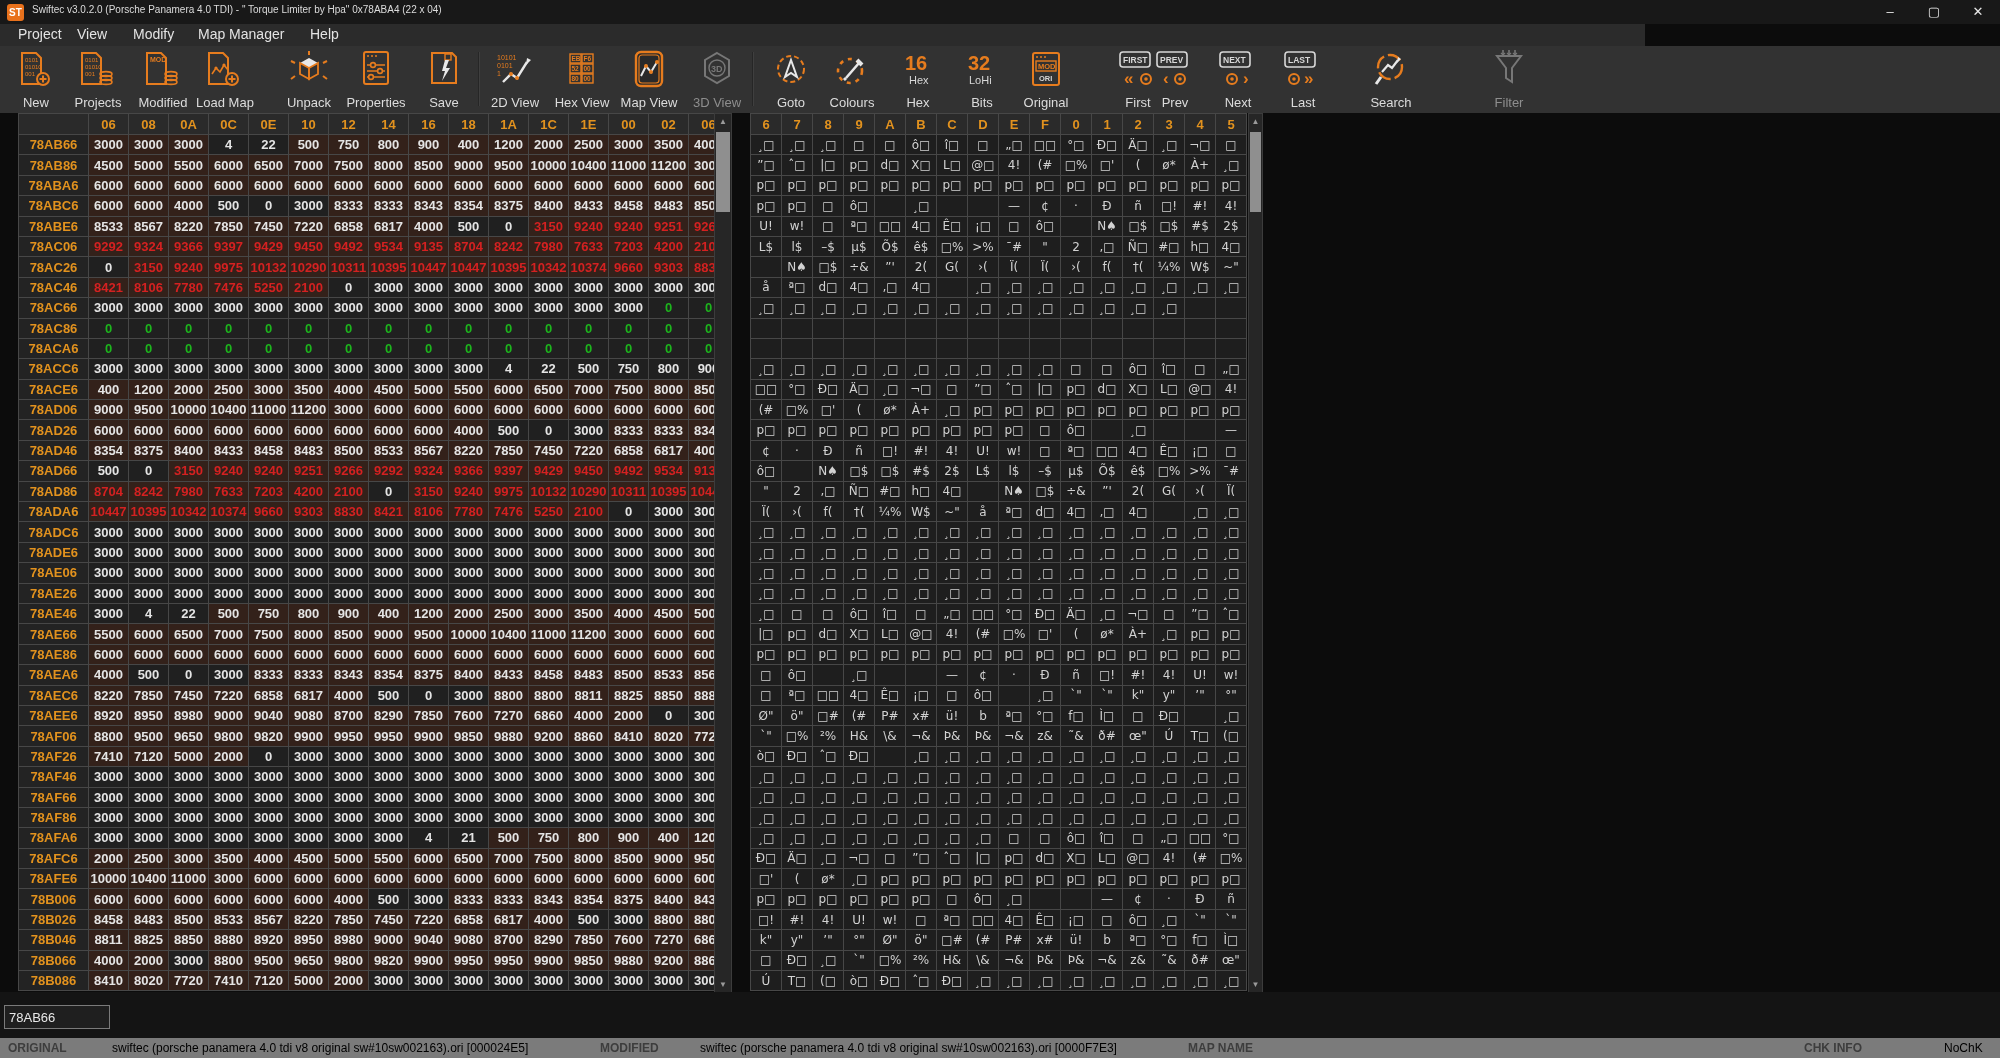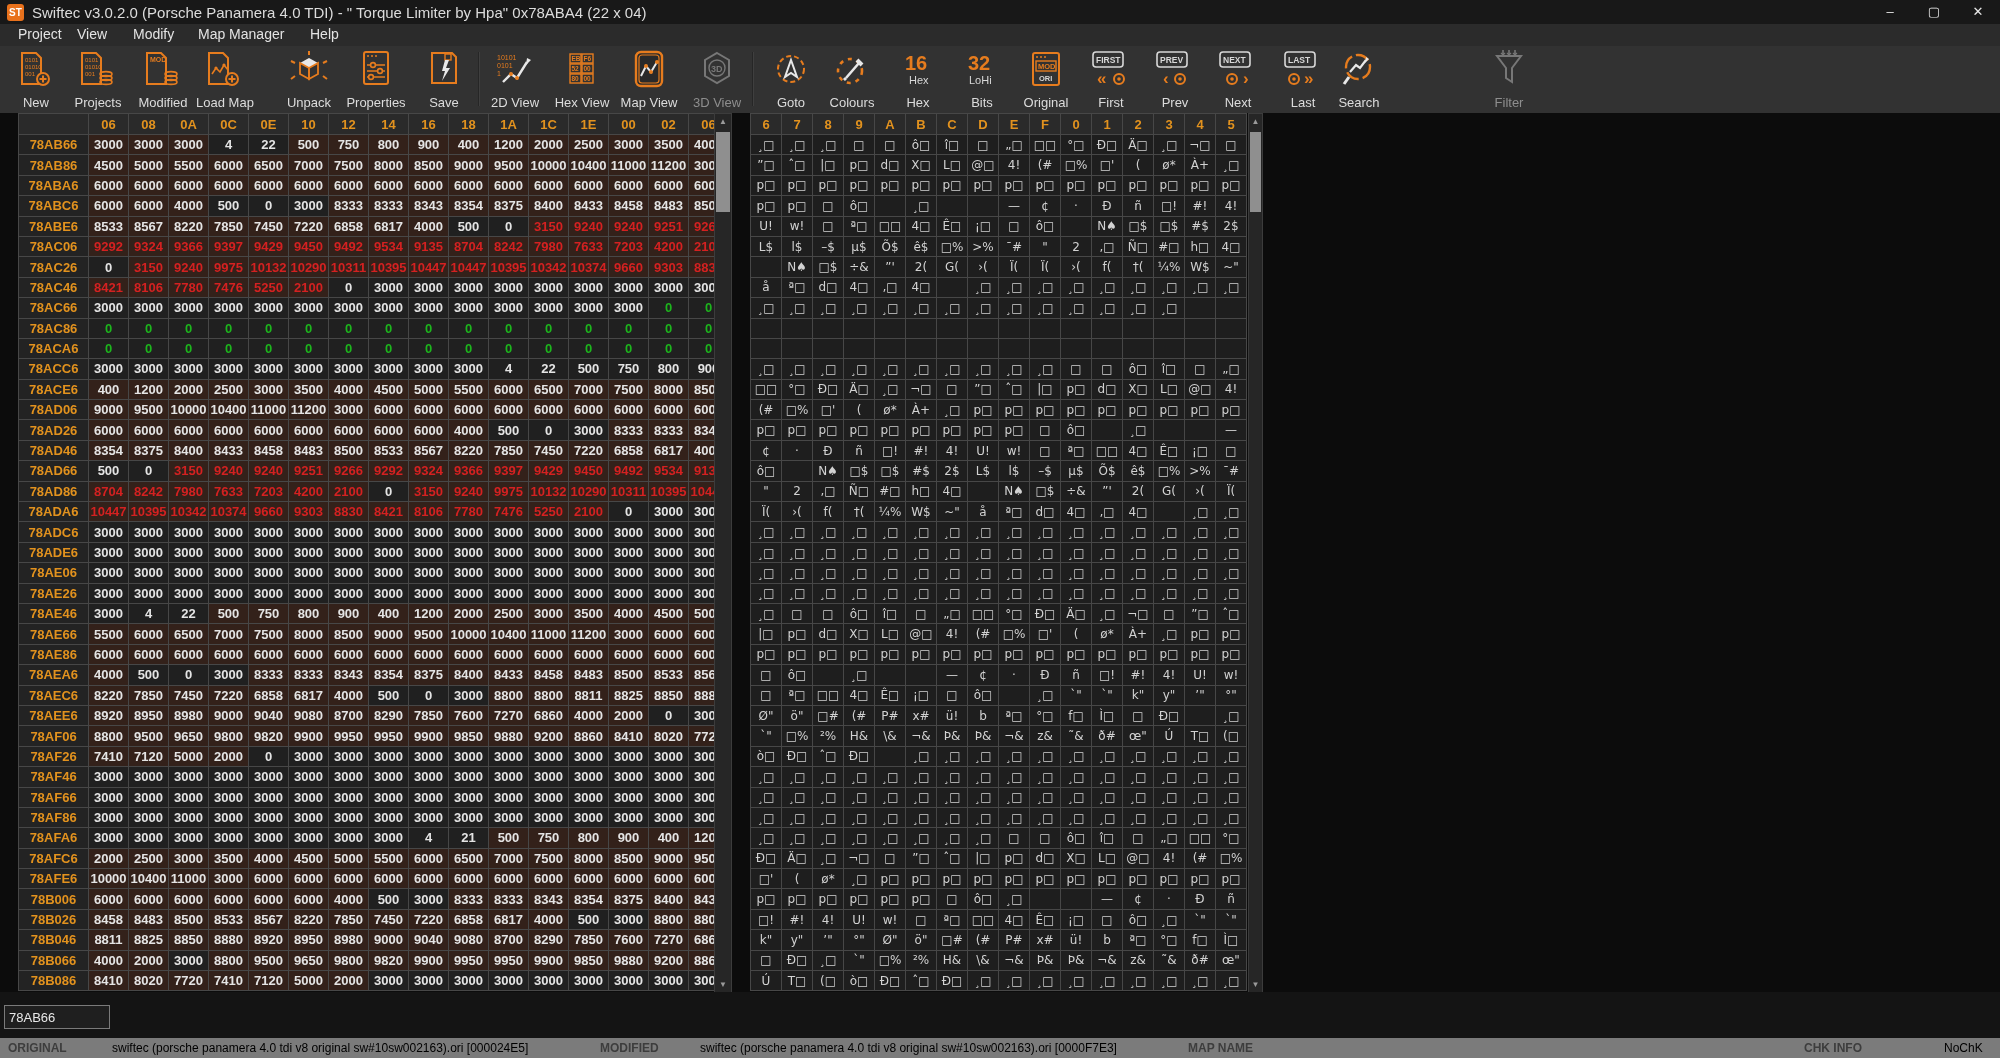--- a/index.html
+++ b/index.html
@@ -3,26 +3,26 @@
 <meta charset="utf-8">
 <style>
   html,body{margin:0;padding:0;background:#0c0c0c;width:2000px;height:1058px;overflow:hidden;
             font-family:"Liberation Sans",sans-serif;-webkit-font-smoothing:antialiased;}
   #app{position:absolute;inset:0;width:2000px;height:1058px;background:#0c0c0c;}
 
   
   #titlebar{position:absolute;left:0;top:0;width:2000px;height:24px;background:#181818;color:#dcdcdc;}
   #appicon{position:absolute;left:7px;top:4px;width:17px;height:17px;background:#e8711c;border-radius:3px;
            color:#fff;font:bold 10px/17px "Liberation Sans",sans-serif;text-align:center;}
-  #title{position:absolute;left:32px;top:4px;font-size:15px;white-space:nowrap;}
+  #title{position:absolute;left:32px;top:4px;font-size:10px;white-space:nowrap;}
   .winbtn{position:absolute;top:0;width:44px;height:24px;text-align:center;color:#e8e8e8;font-size:13px;line-height:24px;}
   #btn-min{right:88px}#btn-max{right:44px}#btn-close{right:0}
 
   
-  #menubar{position:absolute;left:0;top:24px;width:2000px;height:22px;background:#2b2b2b;}
+  #menubar{position:absolute;left:0;top:24px;width:1645px;height:22px;background:#2b2b2b;}
   .menuitem{position:absolute;top:2px;color:#e3e3e3;font-size:14px;white-space:nowrap;}
 
   
   #toolbar{position:absolute;left:0;top:46px;width:2000px;height:67px;background:#323232;}
   .tbitem{position:absolute;top:1px;width:76px;height:64px;text-align:center;}
   .tbicon{position:absolute;left:0;top:1px;width:76px;height:44px;display:flex;align-items:center;justify-content:center;}
   .tblabel{position:absolute;left:-12px;bottom:1px;width:100px;font-size:13px;color:#dcdcdc;white-space:nowrap;}
   .tbdisabled .tblabel{color:#8e8e8e;}
   .tbsep{position:absolute;top:6px;width:1px;height:54px;background:#262626;border-right:1px solid #3f3f3f;}
 
@@ -270,21 +270,21 @@
             <circle cx="17" cy="9" r="1" fill="#e67c1e"></circle>
             <circle cx="21" cy="9" r="1" fill="#e67c1e"></circle>
             <circle cx="25" cy="9" r="1" fill="#e67c1e"></circle>
             <rect x="16" y="13" width="20" height="10" fill="none" stroke="#e67c1e" stroke-width="1.4"></rect>
             <text x="18" y="21" font-size="7.5" fill="#e67c1e" font-family="Liberation Sans,sans-serif" font-weight="bold">MOD</text>
             <text x="19" y="33" font-size="7.5" fill="#d8d8d8" font-family="Liberation Sans,sans-serif" font-weight="bold">ORI</text>
           </svg>
         </div>
         <div class="tblabel">Original</div>
       </div>
-      <div class="tbitem" style="left: 1073px;">
+      <div class="tbitem" style="left: 1100px;">
         <div class="tbicon">
           <svg width="52" height="44" viewBox="0 0 52 44">
             <rect x="8" y="4" width="30" height="15" rx="3" fill="none" stroke="#d8d8d8" stroke-width="1.6"></rect>
             <text x="11" y="15" font-size="8.5" fill="#d8d8d8" font-family="Liberation Sans,sans-serif" font-weight="bold">FIRST</text>
             <text x="12" y="36" font-size="17" fill="#e67c1e" font-family="Liberation Sans,sans-serif" font-weight="bold">«</text>
             <circle cx="34" cy="31" r="5" fill="none" stroke="#e67c1e" stroke-width="2"></circle>
             <circle cx="34" cy="31" r="1.8" fill="#e67c1e"></circle>
           </svg>
         </div>
         <div class="tblabel">First</div>
@@ -318,21 +318,21 @@
           <svg width="52" height="44" viewBox="0 0 52 44">
             <rect x="8" y="4" width="30" height="15" rx="3" fill="none" stroke="#d8d8d8" stroke-width="1.6"></rect>
             <text x="11" y="15" font-size="8.5" fill="#d8d8d8" font-family="Liberation Sans,sans-serif" font-weight="bold">LAST</text>
             <circle cx="17" cy="31" r="5" fill="none" stroke="#e67c1e" stroke-width="2"></circle>
             <circle cx="17" cy="31" r="1.8" fill="#e67c1e"></circle>
             <text x="27" y="36" font-size="17" fill="#e67c1e" font-family="Liberation Sans,sans-serif" font-weight="bold">»</text>
           </svg>
         </div>
         <div class="tblabel">Last</div>
       </div>
-      <div class="tbitem" style="left: 1321px;">
+      <div class="tbitem" style="left: 1353px;">
         <div class="tbicon">
           <svg width="52" height="44" viewBox="0 0 52 44">
             <circle cx="25" cy="19" r="12" fill="none" stroke="#e67c1e" stroke-width="2.4" stroke-dasharray="14 4"></circle>
             <polyline points="17,24 23,17 27,20 33,12" fill="none" stroke="#e8e8e8" stroke-width="2.2"></polyline>
             <polygon points="33,9 36,11 32,15" fill="#e8e8e8"></polygon>
             <path d="M16 29l-5 7" stroke="#e8e8e8" stroke-width="3"></path>
           </svg>
         </div>
         <div class="tblabel">Search</div>
       </div>

